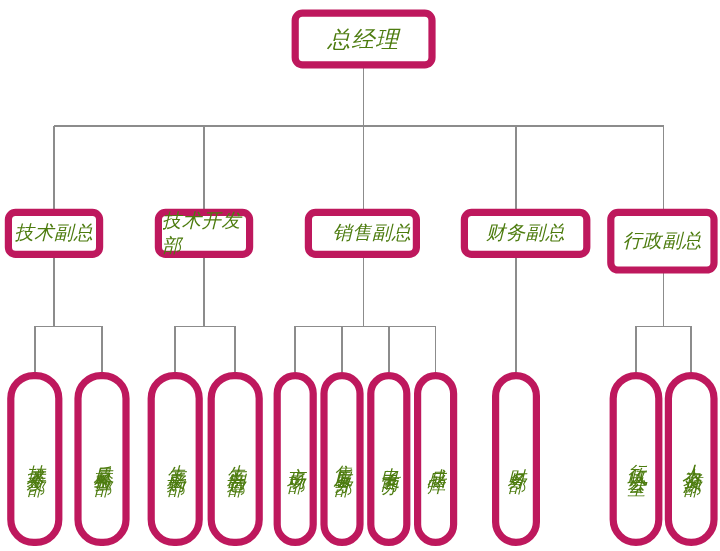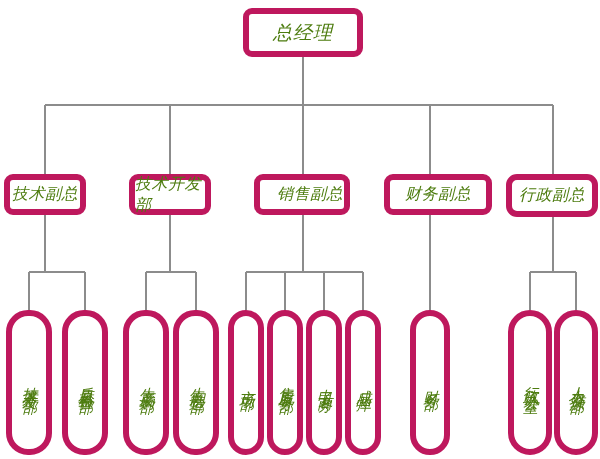--- a/index.html
+++ b/index.html
@@ -116,21 +116,21 @@
   </div>
   <div class="node node-vp" style="left:129px; top:174px; width:82px; height:41px;">
     <span>技术开发部</span>
   </div>
   <div class="node node-vp" style="left:254px; top:174px; width:96px; height:41px;padding-left:16px;">
     <span>销售副总</span>
   </div>
   <div class="node node-vp" style="left:384px; top:174px; width:108px; height:41px;">
     <span>财务副总</span>
   </div>
-  <div class="node node-vp" style="left:506px; top:174px; width:92px; height:43px;border-radius:11px;">
+  <div class="node node-vp" style="left:506px; top:174px; width:92px; height:54px;">
     <span>行政副总</span>
   </div>
 
   <div class="node node-dept" style="left:6px; top:310px; width:46px; height:145px;">
     <span class="dept-label">技术开发部</span>
   </div>
   <div class="node node-dept" style="left:62px; top:310px; width:46px; height:145px;">
     <span class="dept-label">质量检验部</span>
   </div>
 

